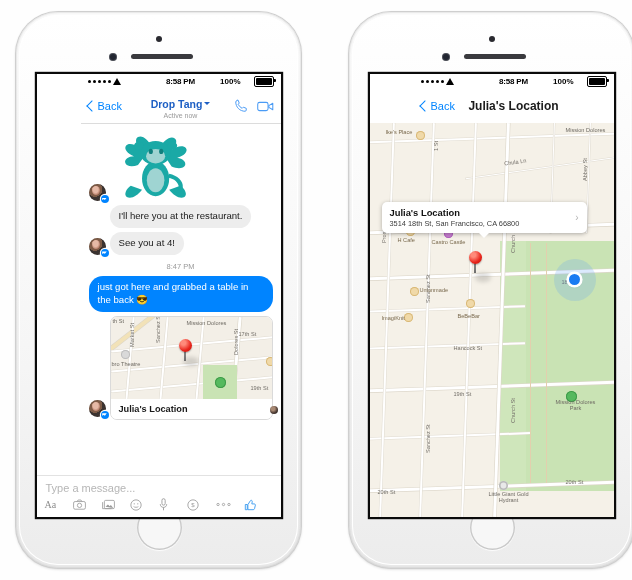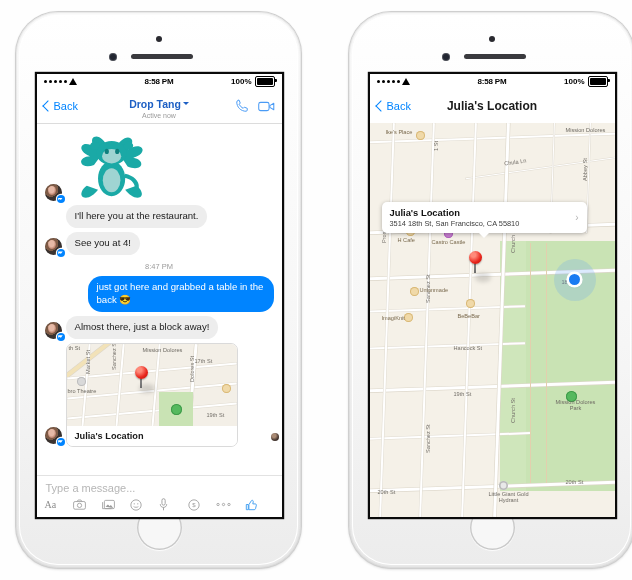--- a/index.html
+++ b/index.html
@@ -24,30 +24,30 @@
   .speaker{position:absolute;left:50%;top:42px;width:62px;height:5px;margin-left:-28px;
            border-radius:3px;background:#3a3a3e;}
   .camera{position:absolute;left:50%;top:41px;width:8px;height:8px;margin-left:-50px;
           border-radius:50%;background:#222631;
           box-shadow:inset 0 0 0 1px rgba(255,255,255,.18);}
   .home{position:absolute;left:50%;bottom:18px;width:45px;height:45px;margin-left:-22px;
         border-radius:50%;background:#f7f7f7;
         box-shadow:inset 0 0 0 1.4px #c9c9c9, 0 1px 1px rgba(255,255,255,.9);}
 
   
-  .screen{position:absolute;left:50%;top:62px;width:245px;height:443px;margin-left:-122px;
-          background:#fff;overflow:hidden;box-shadow:0 0 0 2.2px #0a0a0a;}
+  .screen{position:absolute;left:50%;top:62px;width:200px;height:443px;margin-left:-122px;
+          background:#fff;overflow:hidden;box-shadow:0 0 0 2.2px #0a0a0a;padding-left:44px;}
 
   
   .statusbar{height:15px;display:flex;align-items:center;padding:0 7px;
              font-size:8px;color:#000;background:#fff;}
   .sb-left{display:flex;align-items:center;gap:2px;flex:1;}
   .dot{width:3.2px;height:3.2px;border-radius:50%;background:#000;display:inline-block;}
   .sb-center{font-weight:bold;letter-spacing:-.2px;}
-  .sb-right{flex:1;display:flex;align-items:center;justify-content:flex-end;gap:3px;font-weight:bold;}
+  .sb-right{flex:1;display:flex;align-items:center;justify-content:flex-end;gap:13px;font-weight:bold;}
   .batt{width:16px;height:7px;border:1px solid #000;border-radius:2px;position:relative;padding:1px;}
   .batt i{display:block;height:100%;background:#000;border-radius:1px;}
   .batt:after{content:"";position:absolute;right:-3px;top:2px;width:1.6px;height:3px;background:#000;border-radius:0 1px 1px 0;}
   .wifi{width:9px;height:7px;position:relative;}
   .wifi:before{content:"";position:absolute;left:0;bottom:0;width:0;height:0;
     border-left:4.5px solid transparent;border-right:4.5px solid transparent;border-bottom:7px solid #000;}
 
   
   .navbar{height:34px;background:#fff;border-bottom:1px solid #dcdcdc;
           display:flex;align-items:center;padding:0 7px;position:relative;}
@@ -229,26 +229,20 @@
             </div>
           <div class="bubble them">See you at 4!</div>
         </div>
 
         <div class="timestamp">8:47 PM</div>
 
         <div class="row me">
           <div class="bubble me">just got here and grabbed a table in the back 😎</div>
         </div>
 
-        <div class="row">
-          <div class="avatar">
-              <span class="badge"></span>
-            </div>
-          <div class="bubble them">Almost there, just a block away!</div>
-        </div>
 
         <div class="row" style="align-items:flex-end;position:relative;">
           <div class="avatar" style="margin-bottom:3px;">
               <span class="badge"></span>
             </div>
           <div class="loc-card">
             <div class="loc-map">
               <div class="roadbig" style="left:-10px;top:14px;width:60px;height:4px;transform:rotate(-38deg);background:#f2e2b8;"></div>
               <div class="road" style="left:0;top:26px;width:170px;height:2.4px;transform:rotate(-5deg);"></div>
               <div class="road" style="left:0;top:46px;width:170px;height:2.4px;transform:rotate(-5deg);"></div>
@@ -440,21 +434,21 @@
 
         <div class="pin-shadow" style="left:105px;top:150px;"></div>
         <div class="redpin" style="left:99px;top:128px;">
           <div class="stem"></div>
             <div class="head"></div>
         </div>
 
         <div class="callout" style="left:12px;top:79px;width:205px;box-sizing:border-box;">
           <div>
             <div class="t1">Julia's Location</div>
-            <div class="t2">3514 18th St, San Francisco, CA 55810</div>
+            <div class="t2">3514 18th St, San Francisco, CA 66800</div>
           </div>
           <div class="arrow">›</div>
         </div>
       </div>
 
     </div>
   </div>
 
 </div>
 

